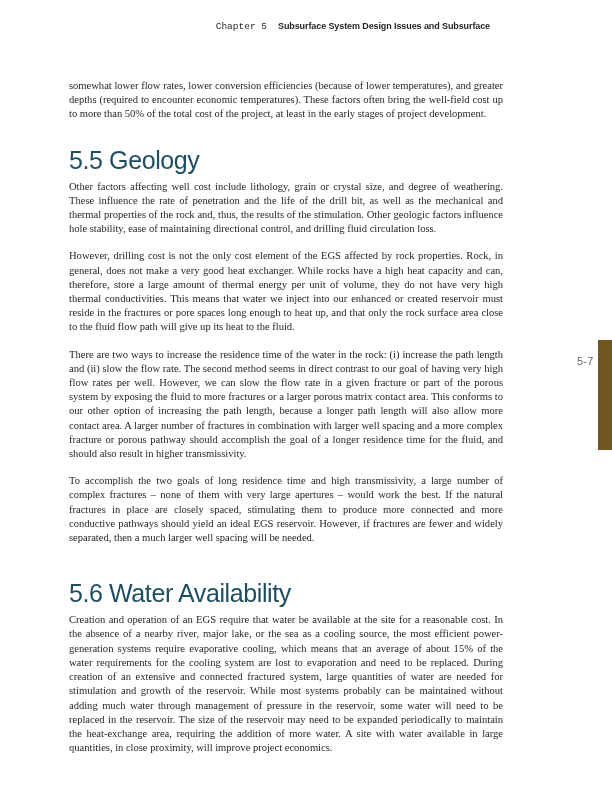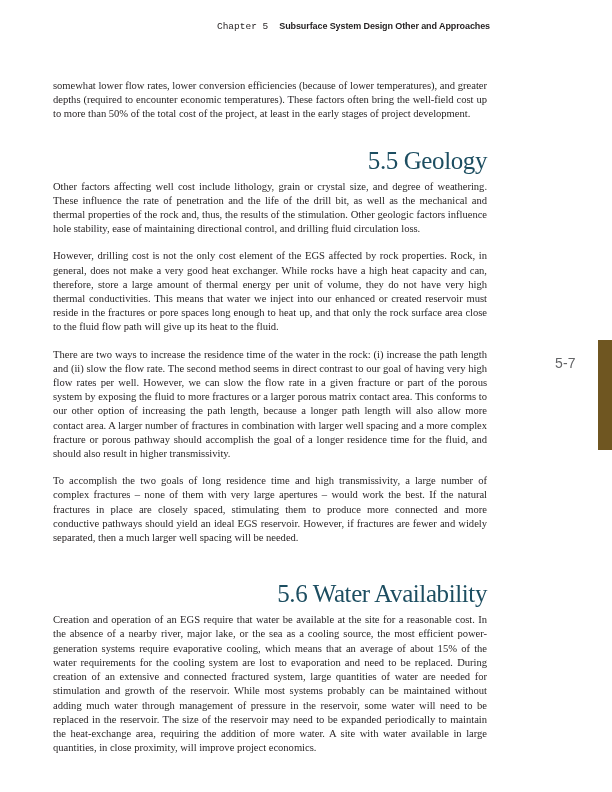--- a/index.html
+++ b/index.html
@@ -24,67 +24,66 @@
   }
   .chapter-title {
     font-family: "Liberation Sans", sans-serif;
     font-weight: bold;
     font-size: 9px;
     letter-spacing: -0.1px;
     margin-left: 7px;
   }
   .content {
     position: absolute;
-    left: 53px;
+    left: 69px;
     top: 79px;
     width: 434px;
   }
   .content p.body {
     margin: 0 0 13px 0;
     font-size: 10.6px;
     line-height: 14.2px;
     letter-spacing: -0.03px;
     text-align: justify;
     color: #231f20;
   }
   .content h1.sec {
     margin: 25px 0 6px 0;
-    font-family: Liberation Serif, serif;
+    font-family: Liberation Sans, sans-serif;
     font-weight: normal;
     font-size: 25px;
     line-height: 27px;
     letter-spacing: -0.4px;
-    text-align: right;
   }
   .content h1.sec2 { margin-top: 35px; }
   .page-num {
     position: absolute;
-    left: 555px;
+    left: 577px;
     top: 355px;
     font-family: "Liberation Sans", sans-serif;
-    font-size: 14px;
+    font-size: 11px;
     color: #636466;
     letter-spacing: 0.2px;
   }
   .chapter-tab {
     position: absolute;
     left: 598px;
     top: 340px;
     width: 14px;
     height: 110px;
   }
 </style>
 </head>
 <body>
 
 <div class="page">
 
   <header class="page-header">
     <span class="chapter-label">Chapter 5</span>
-    <span class="chapter-title">Subsurface System Design Other and Approaches</span>
+    <span class="chapter-title">Subsurface System Design Issues and Subsurface</span>
   </header>
 
   <main class="content">
     <p class="body">somewhat lower flow rates, lower conversion efficiencies (because of lower temperatures), and greater depths (required to encounter economic temperatures). These factors often bring the well-field cost up to more than 50% of the total cost of the project, at least in the early stages of project development.</p>
 
     <h1 class="sec" style="color: rgb(29, 78, 97);">5.5 Geology</h1>
     <p class="body">Other factors affecting well cost include lithology, grain or crystal size, and degree of weathering. These influence the rate of penetration and the life of the drill bit, as well as the mechanical and thermal properties of the rock and, thus, the results of the stimulation. Other geologic factors influence hole stability, ease of maintaining directional control, and drilling fluid circulation loss.</p>
     <p class="body">However, drilling cost is not the only cost element of the EGS affected by rock properties. Rock, in general, does not make a very good heat exchanger. While rocks have a high heat capacity and can, therefore, store a large amount of thermal energy per unit of volume, they do not have very high thermal conductivities. This means that water we inject into our enhanced or created reservoir must reside in the fractures or pore spaces long enough to heat up, and that only the rock surface area close to the fluid flow path will give up its heat to the fluid.</p>
     <p class="body">There are two ways to increase the residence time of the water in the rock: (i) increase the path length and (ii) slow the flow rate. The second method seems in direct contrast to our goal of having very high flow rates per well. However, we can slow the flow rate in a given fracture or part of the porous system by exposing the fluid to more fractures or a larger porous matrix contact area. This conforms to our other option of increasing the path length, because a longer path length will also allow more contact area. A larger number of fractures in combination with larger well spacing and a more complex fracture or porous pathway should accomplish the goal of a longer residence time for the fluid, and should also result in higher transmissivity.</p>
     <p class="body">To accomplish the two goals of long residence time and high transmissivity, a large number of complex fractures – none of them with very large apertures – would work the best. If the natural fractures in place are closely spaced, stimulating them to produce more connected and more conductive pathways should yield an ideal EGS reservoir. However, if fractures are fewer and widely separated, then a much larger well spacing will be needed.</p>

